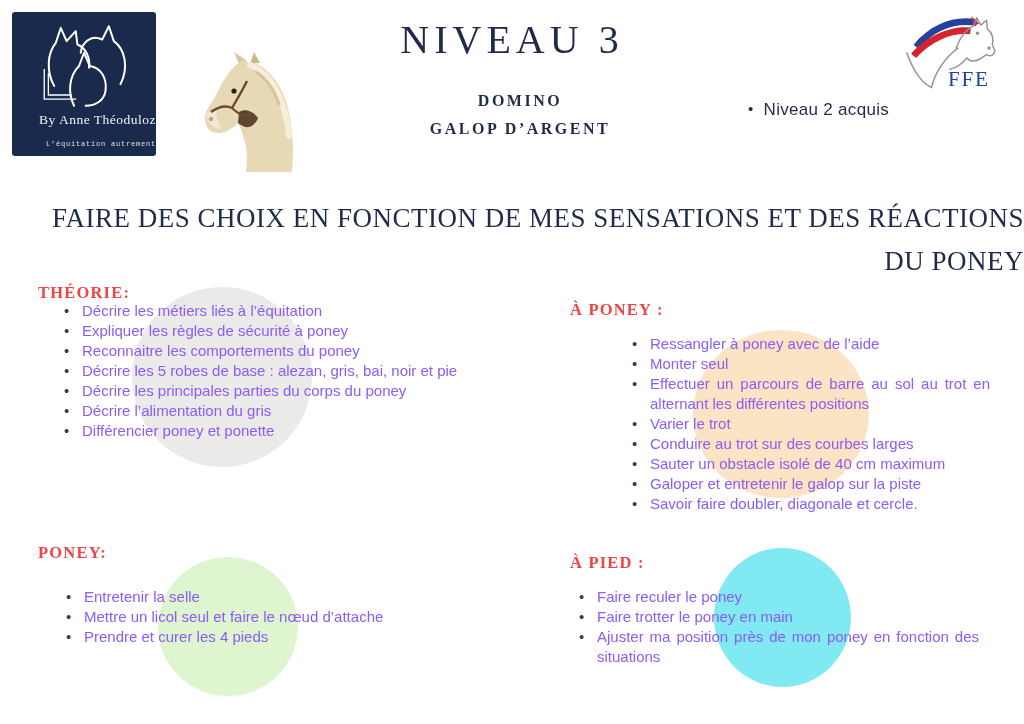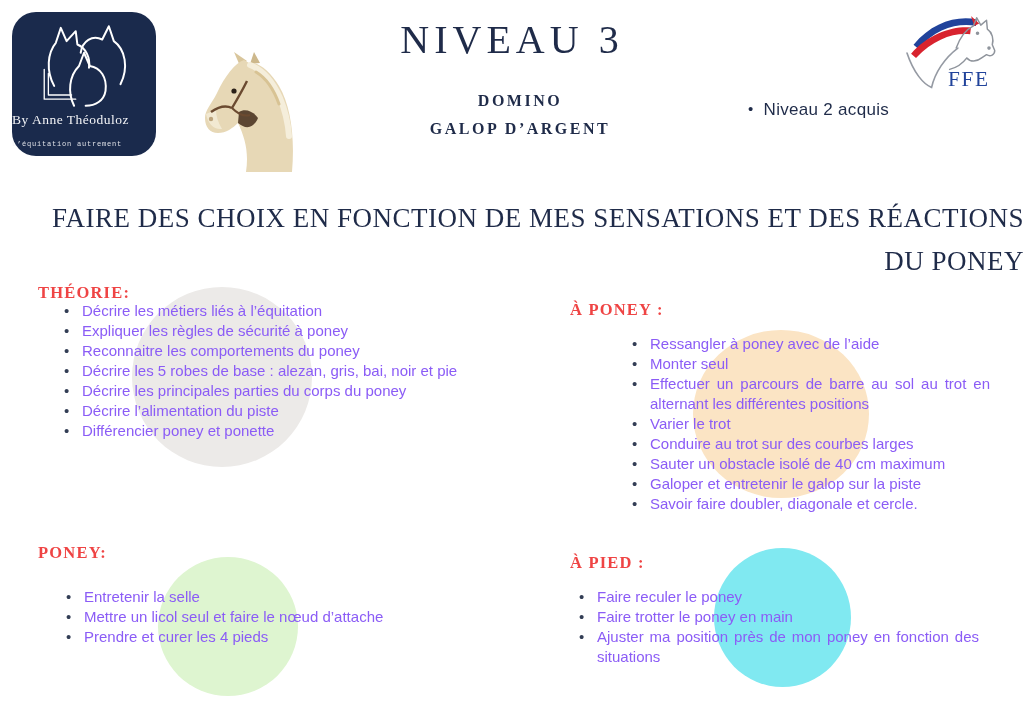--- a/index.html
+++ b/index.html
@@ -11,22 +11,22 @@
 
   
   .circle{position:absolute;border-radius:50%;z-index:0;}
   .circle-gray  {left:132px;top:287px;width:180px;height:180px;}
   .circle-orange{left:693px;top:330px;width:176px;height:168px;}
   .circle-green {left:158px;top:557px;width:140px;height:139px;}
   .circle-cyan  {left:714px;top:548px;width:137px;height:139px;}
 
   
   .brand-logo{
-    left:12px;top:12px;width:144px;height:144px;border-radius:24px;
-    background:#1a2a4c;z-index:2;text-align:left;color:#f2f3f6;
+    left:12px;top:12px;width:144px;height:144px;border-radius:3px;
+    background:#1a2a4c;z-index:2;text-align:right;color:#f2f3f6;
   }
   .brand-logo svg{display:block;margin:6px auto 0;}
   .brand-name{font-family:"Liberation Serif", serif;font-size:13.5px;letter-spacing:.5px;margin-top:-2px;}
   .brand-tagline{font-family:Liberation Mono, monospace;font-size:7px;letter-spacing:.8px;margin-top:12px;opacity:.9;}
 
   
   .horse-photo{left:200px;top:50px;width:102px;height:122px;z-index:2;}
 
   
   .main-title{
@@ -158,21 +158,21 @@
     <div>DU PONEY</div>
   </div>
 
   <div class="abs sec-label label-theorie">THÉORIE:</div>
   <ul class="blist list-theorie">
       <li>Décrire les métiers liés à l’équitation</li>
       <li>Expliquer les règles de sécurité à poney</li>
       <li>Reconnaitre les comportements du poney</li>
       <li>Décrire les 5 robes de base : alezan, gris, bai, noir et pie</li>
       <li>Décrire les principales parties du corps du poney</li>
-      <li>Décrire l’alimentation du piste</li>
+      <li>Décrire l’alimentation du gris</li>
       <li>Différencier poney et ponette</li>
     </ul>
 
   <div class="abs sec-label label-aponey">À PONEY :</div>
   <ul class="blist list-aponey">
       <li>Ressangler à poney avec de l’aide</li>
       <li>Monter seul</li>
       <li>Effectuer un parcours de barre au sol au trot en alternant les différentes positions</li>
       <li>Varier le trot</li>
       <li>Conduire au trot sur des courbes larges</li>

